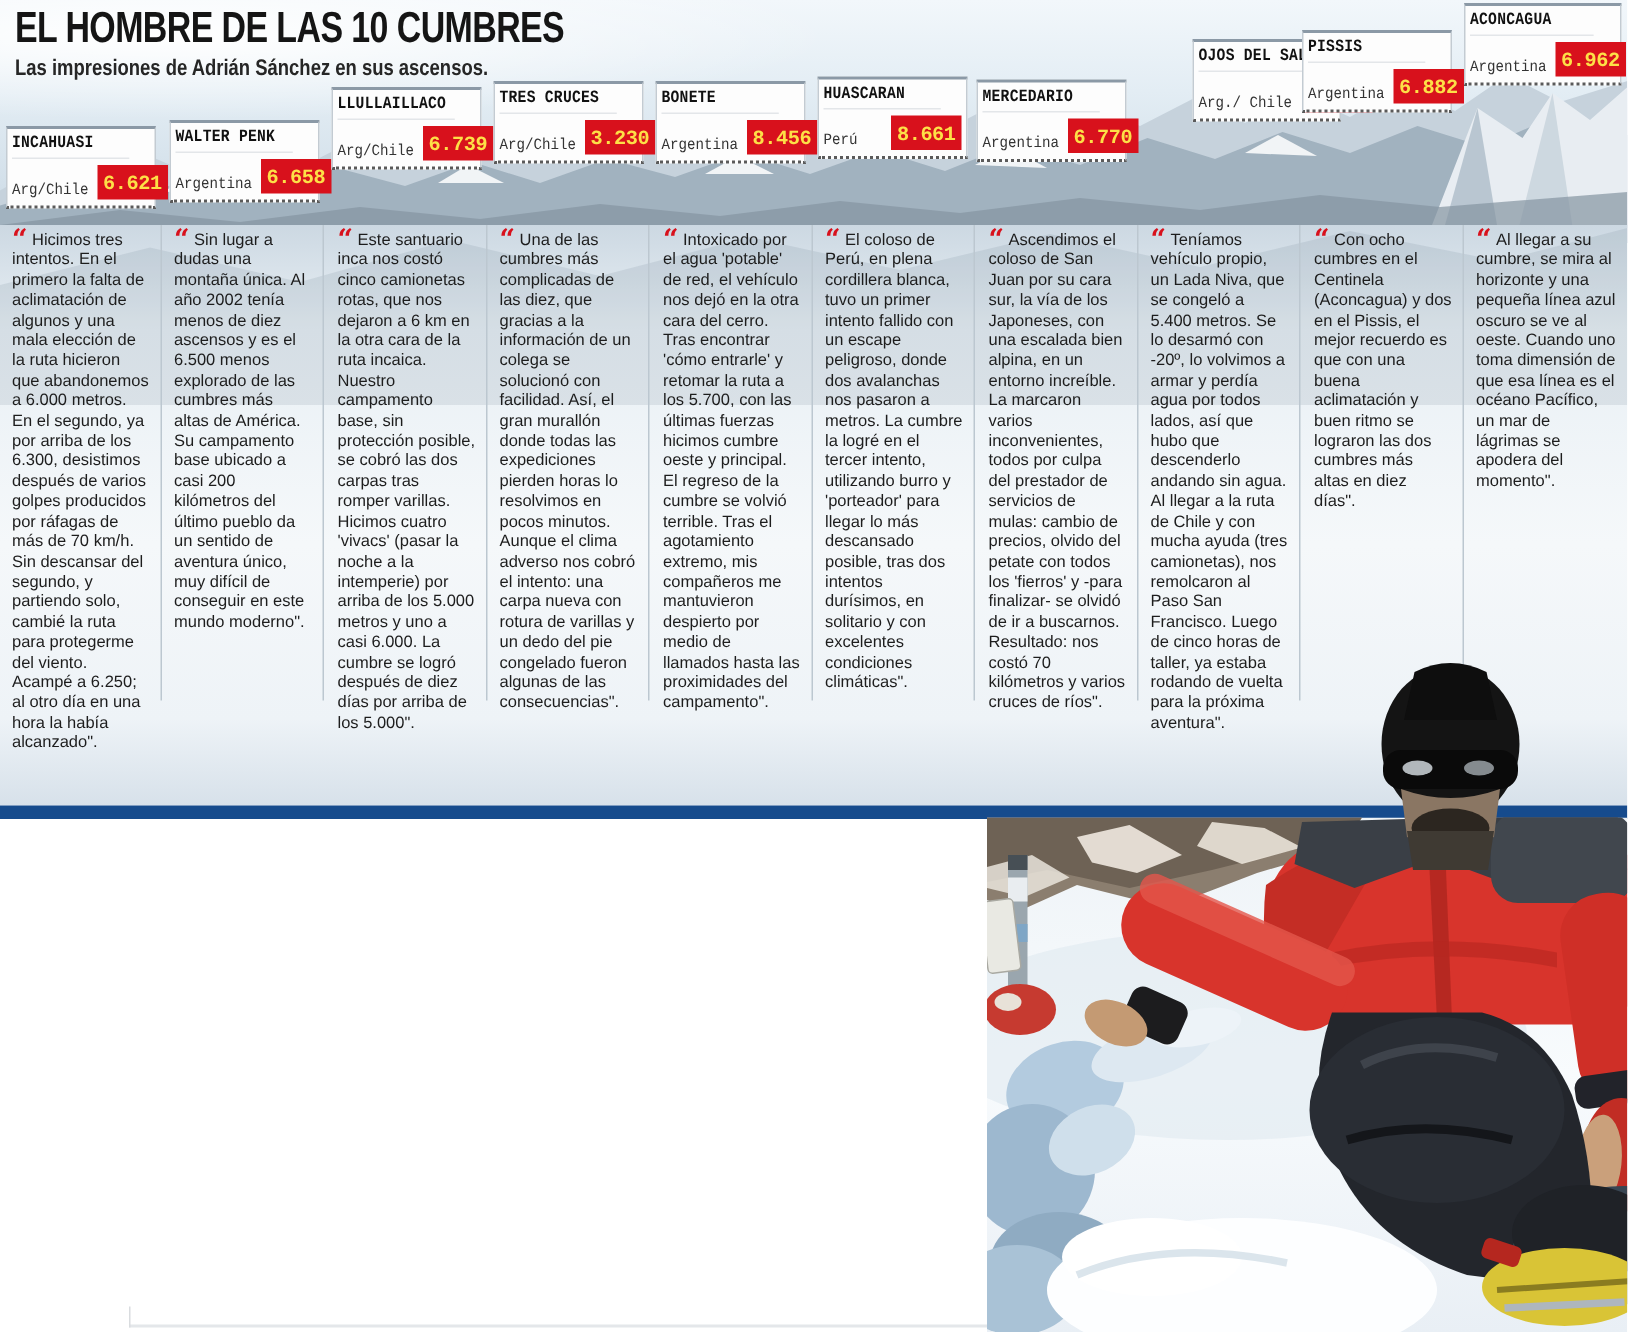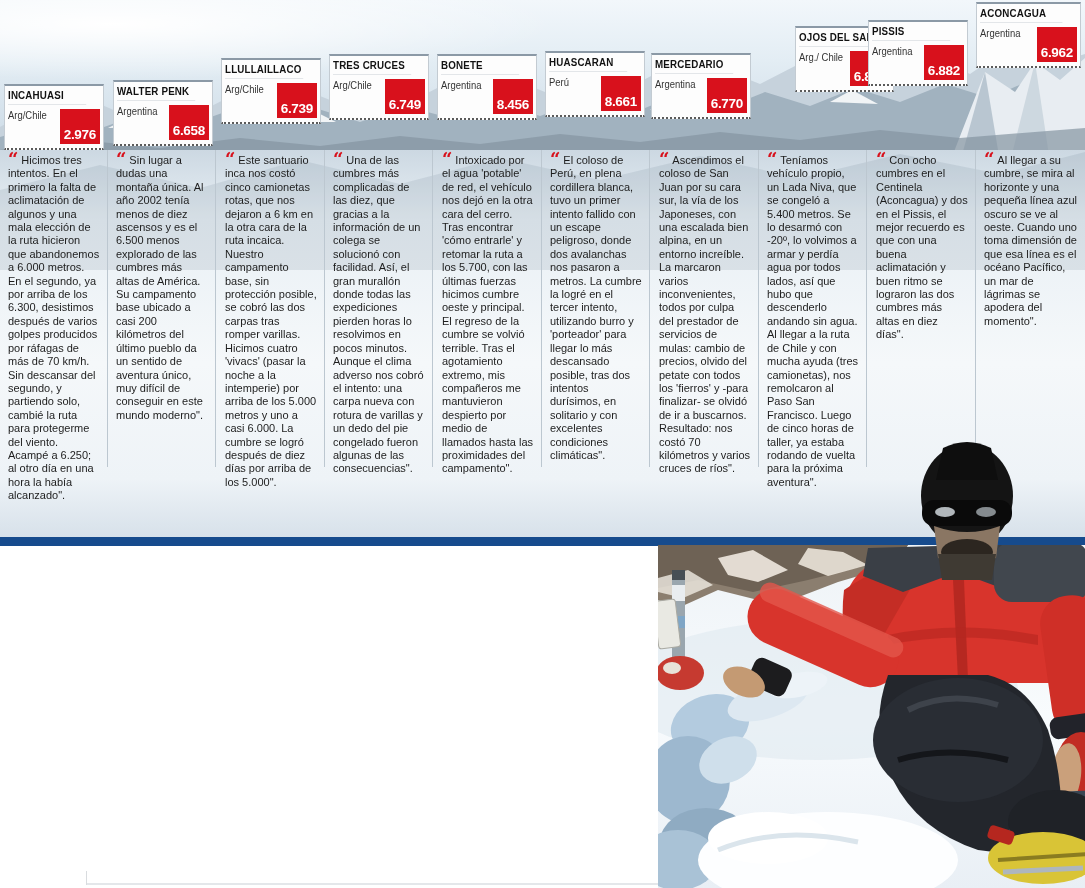--- a/index.html
+++ b/index.html
@@ -26,32 +26,32 @@
   }
   .subtitle{
     font-size:15px;font-weight:bold;color:#262626;white-space:nowrap;margin-top:3px;
     transform:scaleX(0.82);transform-origin:left top;
   }
   
   .peak-header{
     position:absolute;width:100px;z-index:4;background:#fdfdfd;
     border:1px solid #c3cbd2;border-top:2px solid #8b99a6;
     border-bottom:2px dotted #5a5a5a;
-    padding:3px 3px 4px 3px;box-sizing:border-box;
+    padding:3px 3px 4px 3px;box-sizing:border-box;font-family:Liberation Mono, monospace;
   }
   .peak-name{
     font-weight:bold;font-size:11.5px;color:#111;white-space:nowrap;
     transform:scaleX(0.85);transform-origin:left top;letter-spacing:0.2px;
     border-bottom:1px solid #e3e6e9;padding-bottom:3px;margin-bottom:4px;
   }
-  .peak-row{display:flex;justify-content:space-between;align-items:flex-start;}
+  .peak-row{display:flex;justify-content:space-between;align-items:flex-end;}
   .peak-country{font-size:10.5px;color:#333;white-space:nowrap;transform:scaleX(0.9);transform-origin:left center;}
   .peak-alt{
-    background:#d8111c;color:#ffffff;font-weight:bold;font-size:13.5px;
-    padding:18px 4px 2px 4px;letter-spacing:-0.3px;
+    background:#d8111c;color:#fde047;font-weight:bold;font-size:13.5px;
+    padding:6px 4px 2px 4px;letter-spacing:-0.3px;
   }
   
   .textband{
     position:absolute;left:0;top:150px;width:1085px;height:387px;z-index:2;
     background:linear-gradient(180deg,#ccd8e2 0%,#e9f0f5 18%,#f5f8fa 55%,#eef3f7 85%,#d7e1ea 100%);
   }
   .ghost-ridge{position:absolute;left:0;top:0;width:1085px;height:120px;opacity:0.14;}
   .quote-col{
     position:absolute;top:0;height:317px;width:108px;box-sizing:border-box;
     padding:4px 7px 0 8px;border-right:1px solid #bcc7d0;
@@ -83,47 +83,51 @@
     <polygon fill="#ffffff" opacity="0.85" points="312,78 336,90 292,90"></polygon>
     <polygon fill="#ffffff" opacity="0.85" points="492,72 516,84 470,84"></polygon>
     <polygon fill="#ffffff" opacity="0.85" points="672,66 698,80 650,78"></polygon>
     <polygon fill="#ffffff" opacity="0.85" points="852,58 878,72 830,70"></polygon>
     <polygon fill="#e8edf2" points="950,130 985,40 1015,60 1035,30 1060,48 1085,26 1085,130"></polygon>
     <polygon fill="#b9c6d1" points="985,40 1000,130 960,130"></polygon>
     <polygon fill="#cdd8e0" points="1035,30 1050,130 1010,130"></polygon>
     <polygon fill="#8494a1" opacity="0.7" points="0,118 80,108 160,116 240,106 320,114 400,104 480,112 560,102 640,110 720,100 800,108 880,98 960,106 1085,96 1085,130 0,130"></polygon>
   </svg>
 
+  <div class="titleblock">
+    <div class="title">EL HOMBRE DE LAS 10 CUMBRES</div>
+    <div class="subtitle">Las impresiones de Adrián Sánchez en sus ascensos.</div>
+  </div>
 
   <div class="peak-header" style="left:4px;top:84px">
     <div class="peak-name">INCAHUASI</div>
     <div class="peak-row">
         <span class="peak-country">Arg/Chile</span>
-        <span class="peak-alt">2.976</span>
+        <span class="peak-alt">6.621</span>
       </div>
   </div>
   <div class="peak-header" style="left:113px;top:80px">
     <div class="peak-name">WALTER PENK</div>
     <div class="peak-row">
         <span class="peak-country">Argentina</span>
         <span class="peak-alt">6.658</span>
       </div>
   </div>
   <div class="peak-header" style="left:221px;top:58px">
     <div class="peak-name">LLULLAILLACO</div>
     <div class="peak-row">
         <span class="peak-country">Arg/Chile</span>
         <span class="peak-alt">6.739</span>
       </div>
   </div>
   <div class="peak-header" style="left:329px;top:54px">
     <div class="peak-name">TRES CRUCES</div>
     <div class="peak-row">
         <span class="peak-country">Arg/Chile</span>
-        <span class="peak-alt">6.749</span>
+        <span class="peak-alt">3.230</span>
       </div>
   </div>
   <div class="peak-header" style="left:437px;top:54px">
     <div class="peak-name">BONETE</div>
     <div class="peak-row">
         <span class="peak-country">Argentina</span>
         <span class="peak-alt">8.456</span>
       </div>
   </div>
   <div class="peak-header" style="left:545px;top:51px">

